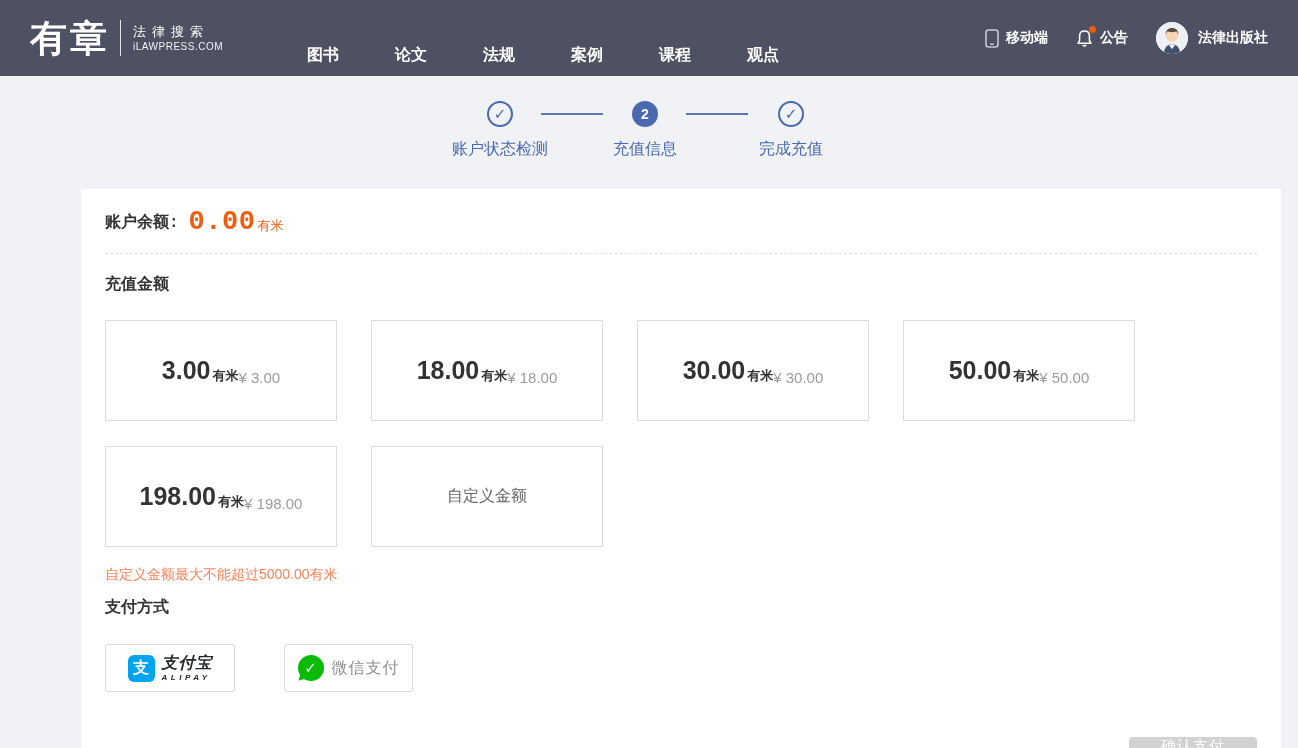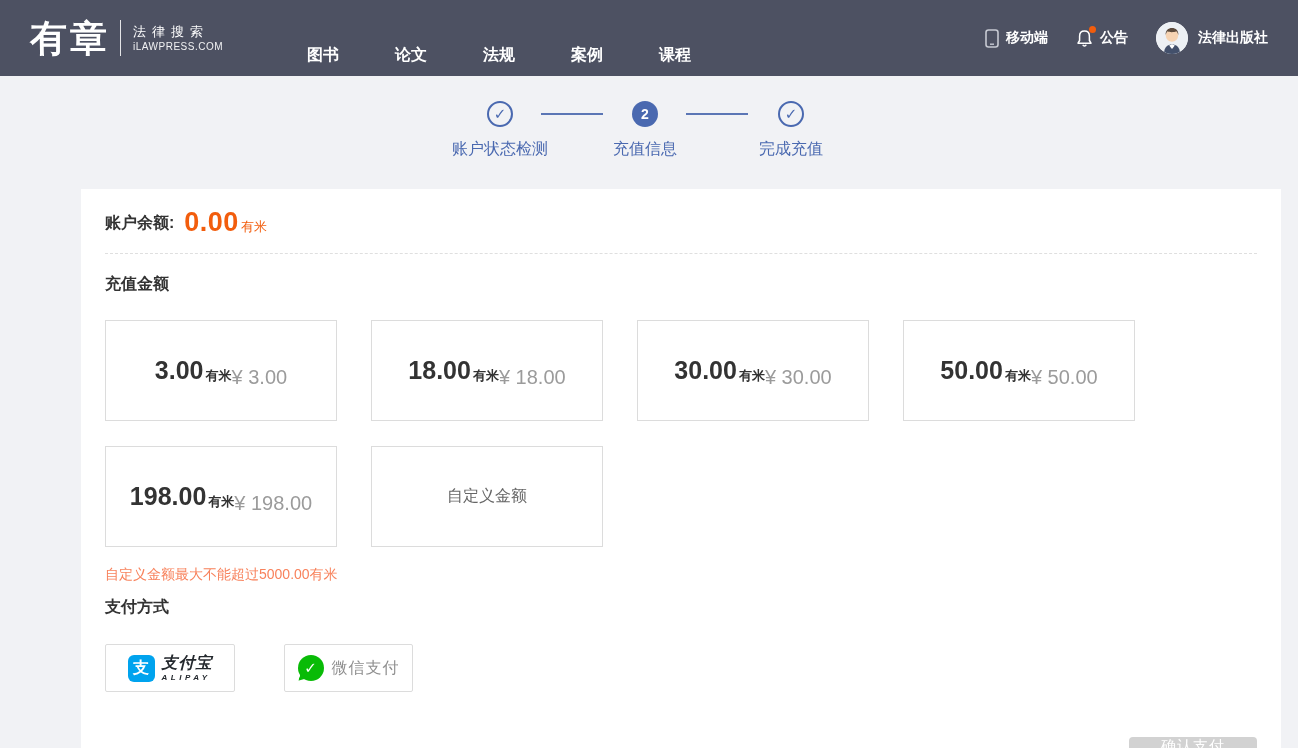--- a/index.html
+++ b/index.html
@@ -30,35 +30,35 @@
   .step-circle { position:absolute; top:25px; width:26px; height:26px; border-radius:50%; display:flex; align-items:center; justify-content:center; font-size:14px; font-weight:bold; }
   .step-circle.done { border:2px solid #4a69b0; color:#4a69b0; background:transparent; font-size:15px; }
   .step-circle.active { background:#4a69b0; color:#fff; }
   .step-line { position:absolute; top:104px; height:0; border-top:2px solid #5b76b5; width:62px; }
   .steps .step-line { top:37px; }
   .step-label { position:absolute; top:63px; font-size:16px; color:#4a69b0; white-space:nowrap; transform:translateX(-50%); cursor:default; }
 
   
   .panel { position:relative; width:1200px; height:568px; margin-left:81px; background:#fff; padding:0 24px; }
 
-  .balance-row { padding-top:20px; display:flex; align-items:flex-end; }
+  .balance-row { padding-top:20px; display:flex; align-items:flex-end;font-family:Liberation Mono, monospace; }
   .balance-label { font-size:16px; font-weight:bold; color:#333; line-height:26px; }
   .balance-value { font-size:27px; font-weight:bold; color:#f25d0d; line-height:27px; margin-left:10px; letter-spacing:.5px; }
   .balance-unit { font-size:13px; color:#f25d0d; margin-left:2px; line-height:18px; }
 
   .dashed-divider { margin-top:17px; border-top:1px dashed #dfdfdf; }
 
   .section-title { margin-top:20px; font-size:16px; font-weight:bold; color:#333; }
 
   .amount-grid { margin-top:25px; display:grid; grid-template-columns:repeat(4,232px); column-gap:34px; row-gap:25px; }
   .amount-card { width:232px; height:101px; background:#fff; border:1px solid #dcdcdc; display:flex; flex-direction:row; align-items:center; justify-content:center; cursor:pointer; }
   .amount-top { display:flex; align-items:flex-end; line-height:1; }
   .amount-num { font-size:25px; font-weight:bold; color:#333; }
   .amount-unit { font-size:13px; font-weight:bold; color:#333; margin-left:2px; padding-bottom:1px; }
-  .amount-price { margin-top:14px; font-size:20px; color:#9b9b9b; }
+  .amount-price { margin-top:14px; font-size:15px; color:#9b9b9b; }
   .custom-card { justify-content:center; }
   .custom-label { font-size:16px; color:#666; }
 
   .warning-text { margin-top:19px; font-size:14px; color:#f8825c; }
 
   .pay-title { margin-top:13px; }
   .pay-row { margin-top:26px; display:flex; }
   .pay-btn { height:48px; background:#fff; border:1px solid #dcdcdc; border-radius:2px; display:flex; align-items:center; justify-content:center; cursor:pointer; }
   .pay-alipay { width:130px; margin-right:49px; }
   .pay-wechat { width:129px; }
@@ -84,20 +84,21 @@
       <span class="logo-domain">iLAWPRESS.COM</span>
     </span>
   </div>
 
   <nav class="nav-links">
     <div class="nav-item">图书</div>
     <div class="nav-item">论文</div>
     <div class="nav-item">法规</div>
     <div class="nav-item">案例</div>
     <div class="nav-item">课程</div>
+    <div class="nav-item">观点</div>
   </nav>
 
   <div class="nav-right">
     <div class="nav-util">
       <span class="ico">
         <svg width="14" height="19" viewBox="0 0 14 19">
             <rect x="1" y="1" width="12" height="17" rx="2.5" fill="none" stroke="#c6c9d2" stroke-width="1.6"></rect>
             <line x1="5" y1="15.2" x2="9" y2="15.2" stroke="#c6c9d2" stroke-width="1.4"></line>
           </svg>
       </span>

